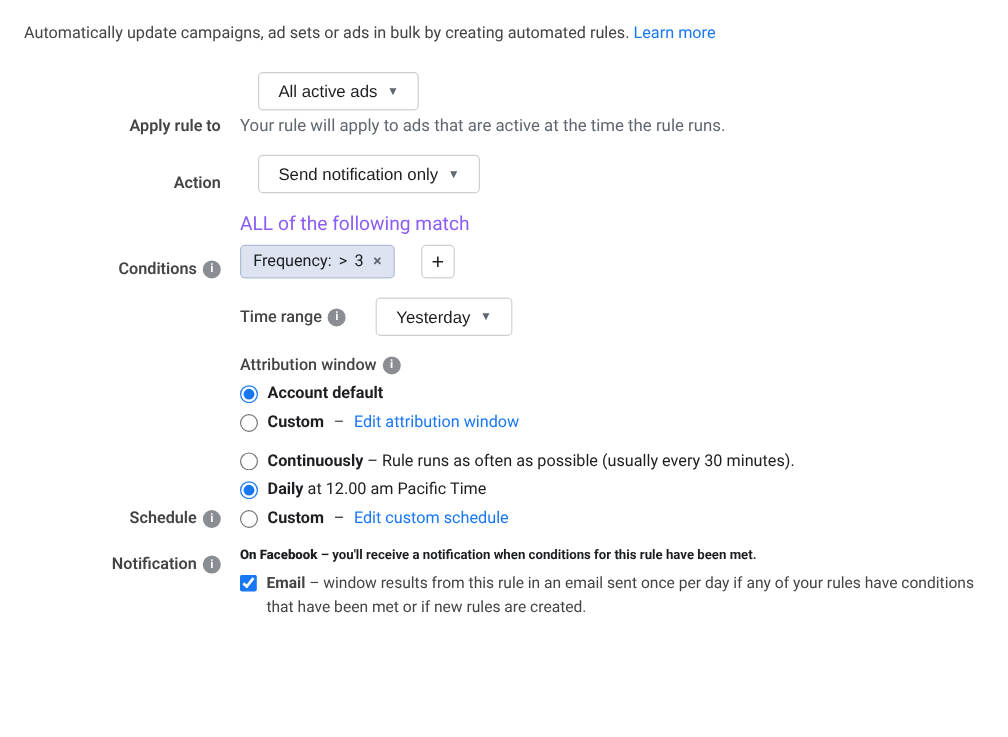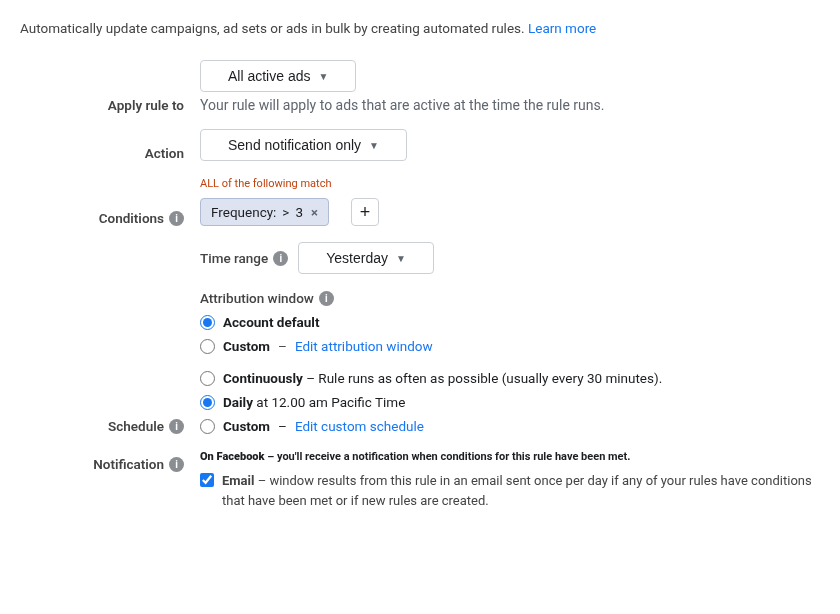--- a/index.html
+++ b/index.html
@@ -61,43 +61,44 @@
       font-size: 10px;
       font-weight: bold;
       cursor: pointer;
       flex-shrink: 0;
     }
 
     .dropdown-btn {
       display: inline-flex;
       align-items: center;
       gap: 8px;
-      padding: 7px 27px;
+      padding: 7px 16px;
       border: 1px solid #ccd0d5;
       border-radius: 4px;
       background: #fff;
       cursor: pointer;
       font-size: 14px;
       color: #1c1e21;
+      margin-left: 15px;
     }
 
     .dropdown-arrow {
       font-size: 10px;
       color: #606770;
     }
 
     .helper-text {
       font-size: 14px;
       color: #606770;
       margin-top: 5px;
     }
 
     .conditions-label-text {
-      font-size: 11px;
-      color: #c2410c;
+      font-size: 16px;
+      color: #8b5cf6;
       margin-bottom: 8px;
     }
 
     .condition-tag {
       display: inline-flex;
       align-items: center;
       gap: 6px;
       padding: 5px 10px;
       background: #dde3f0;
       border: 1px solid #b0bcd4;

